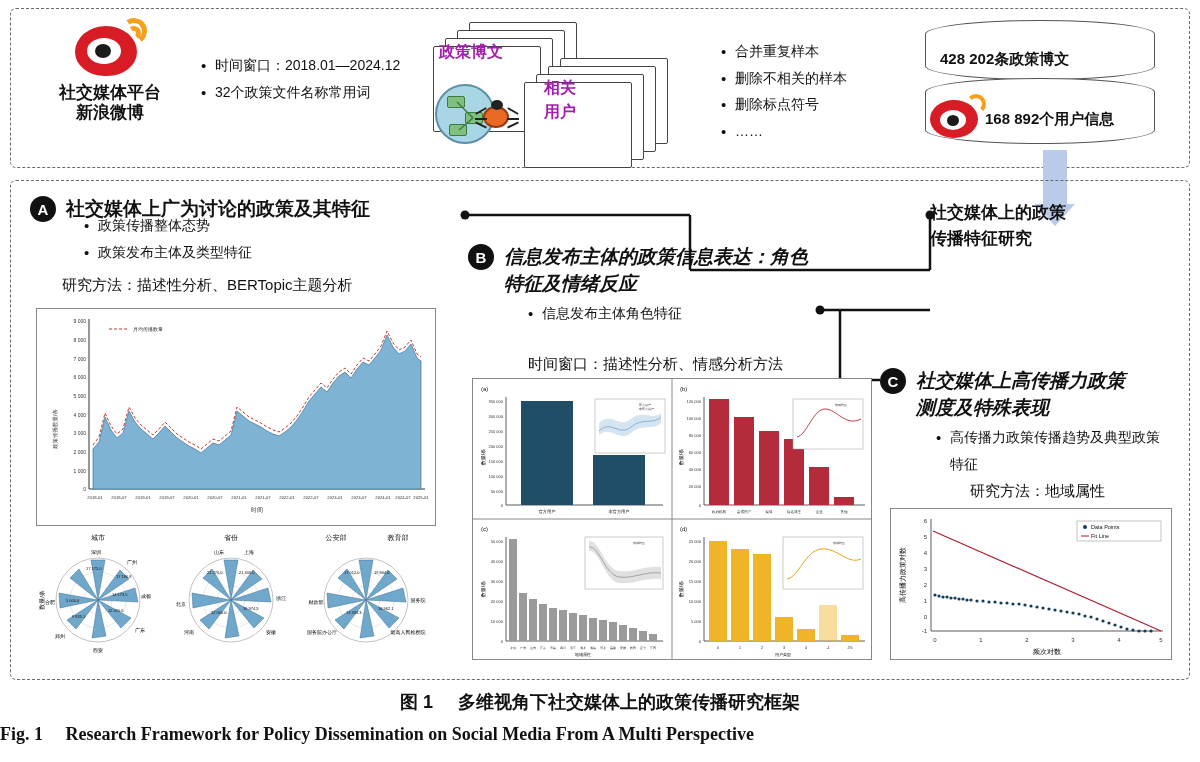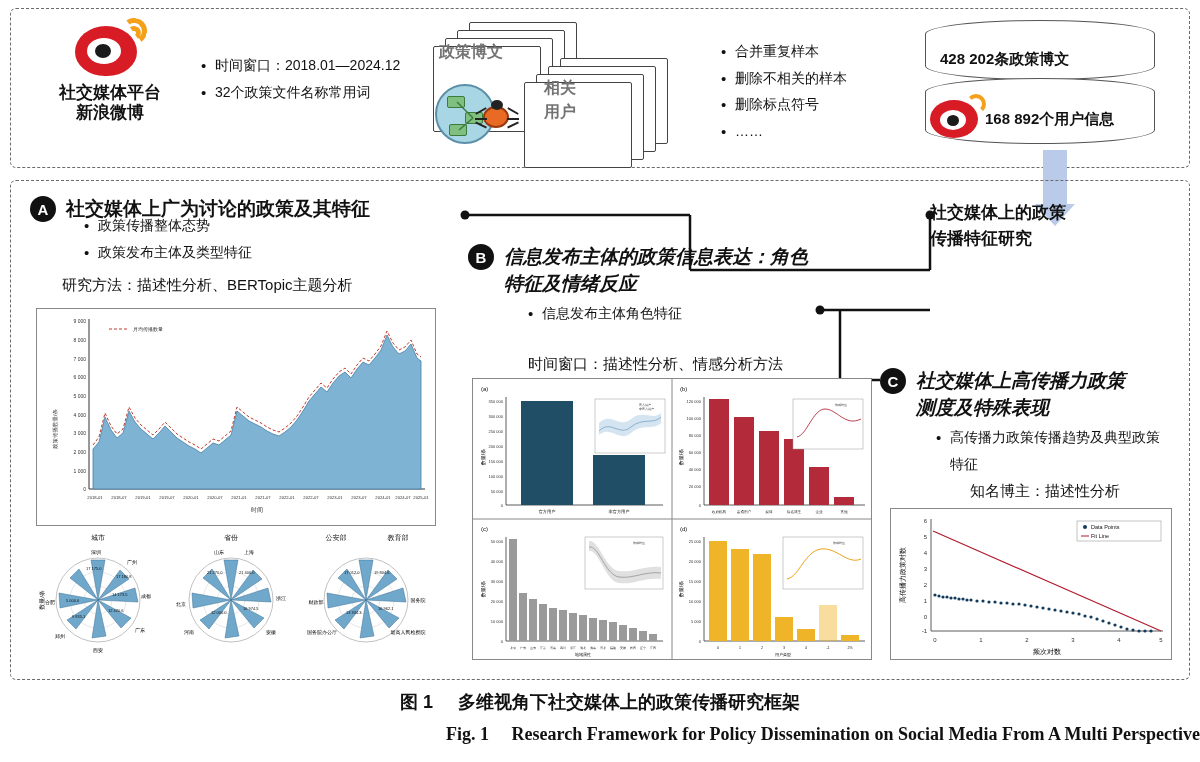--- a/index.html
+++ b/index.html
@@ -56,21 +56,21 @@
   .doc-stack { position:relative; width:160px; height:110px; }
   .doc {
     position:absolute; background:#fff; border:1.5px solid #444; border-radius:2px;
     width:108px; height:86px;
   }
   .doc.d1 { left:44px; top:0px; }
   .doc.d2 { left:32px; top:8px; }
   .doc.d3 { left:20px; top:16px; }
   .doc.d4 { left:8px; top:24px; }
   .doc-text {
-    position:absolute; font-size:16px; font-weight:bold; color:#737373;
+    position:absolute; font-size:16px; font-weight:bold; color:#a21caf;
   }
 
   .spider-circle {
     position:absolute; width:60px; height:60px; border-radius:50%;
     background:#a9d6e5; border:2px solid #5b8fa8;
   }
   .chip { position:absolute; width:18px; height:12px; background:#7fbf7f; border:1px solid #3d7a3d; border-radius:2px; }
   .spider-body {
     position:absolute; width:26px; height:22px; border-radius:50%;
     background:#e86a24; border:2px solid #9a3a10;
@@ -94,21 +94,21 @@
   }
   .sec-title { font-size:19px; font-weight:bold; }
   .sec-sub { font-size:15px; }
   .method { font-size:15px; }
 
   .panel-box {
     position:absolute; border:1px solid #888; background:#fff;
   }
   svg { display:block; }
   .cap1 { position:absolute; left:0; width:1200px; text-align:center; font-size:18px; font-weight:bold; }
-  .cap2 { position:absolute; left:0; width:1200px; text-align:right; font-size:18px; font-weight:bold;
+  .cap2 { position:absolute; left:0; width:1200px; text-align:left; font-size:18px; font-weight:bold;
           font-family:"Liberation Serif", serif; }
 </style>
 </head>
 <body>
 
 <div class="frame" id="top-panel"></div>
 
 <div style="position:absolute; left:30px; top:18px; width:160px;">
   <div style="display:flex; justify-content:center;">
     <div class="weibo-logo">
@@ -531,21 +531,21 @@
 <div style="position:absolute; left:880px; top:368px; display:flex; align-items:flex-start; gap:10px; width:300px;">
   <div class="circle-badge">C</div>
   <div>
     <div class="sec-title" style="font-style:italic; line-height:1.4;">社交媒体上高传播力政策</div>
     <div class="sec-title" style="font-style:italic; line-height:1.4;">测度及特殊表现</div>
   </div>
 </div>
 <ul class="bullets" style="position:absolute; left:920px; top:424px; width:250px;">
   <li class="sec-sub">高传播力政策传播趋势及典型政策特征</li>
 </ul>
-<div class="method" style="position:absolute; left:970px; top:482px;">知名博主：描述性分析</div>
+<div class="method" style="position:absolute; left:970px; top:482px;">研究方法：地域属性</div>
 
 <div class="panel-box" style="left:890px; top:508px; width:282px; height:152px;">
   <svg width="280" height="150" viewBox="0 0 280 150">
     <rect width="280" height="150" fill="#fff"></rect>
     <line x1="40" y1="10" x2="40" y2="122" stroke="#333" stroke-width="0.8"></line>
     <line x1="40" y1="122" x2="272" y2="122" stroke="#333" stroke-width="0.8"></line>
     <g font-size="6" fill="#333" text-anchor="end">
       <text x="36" y="14">6</text>
         <text x="36" y="30">5</text>
         <text x="36" y="46">4</text>

